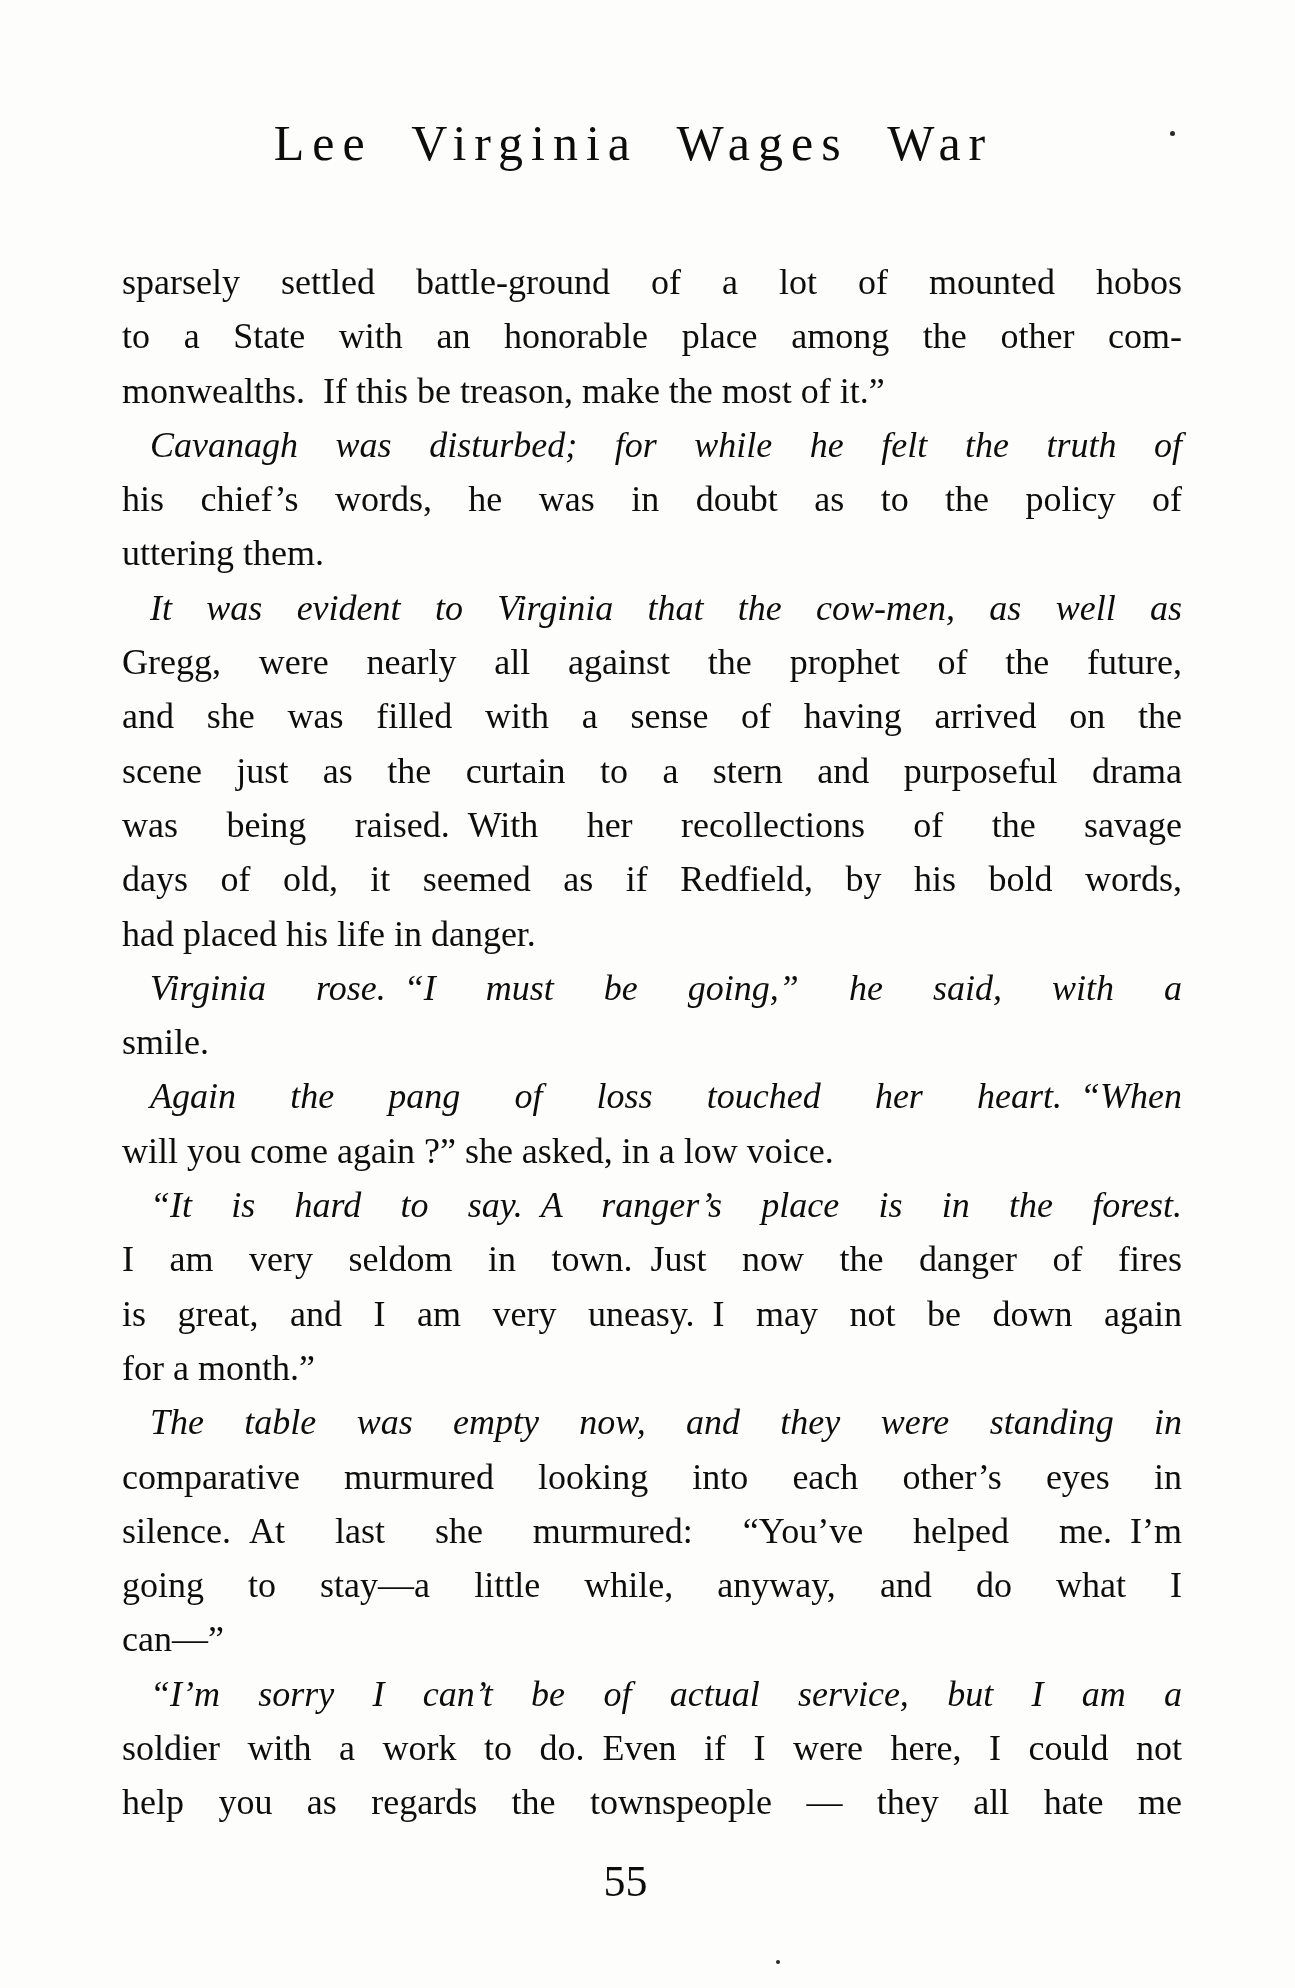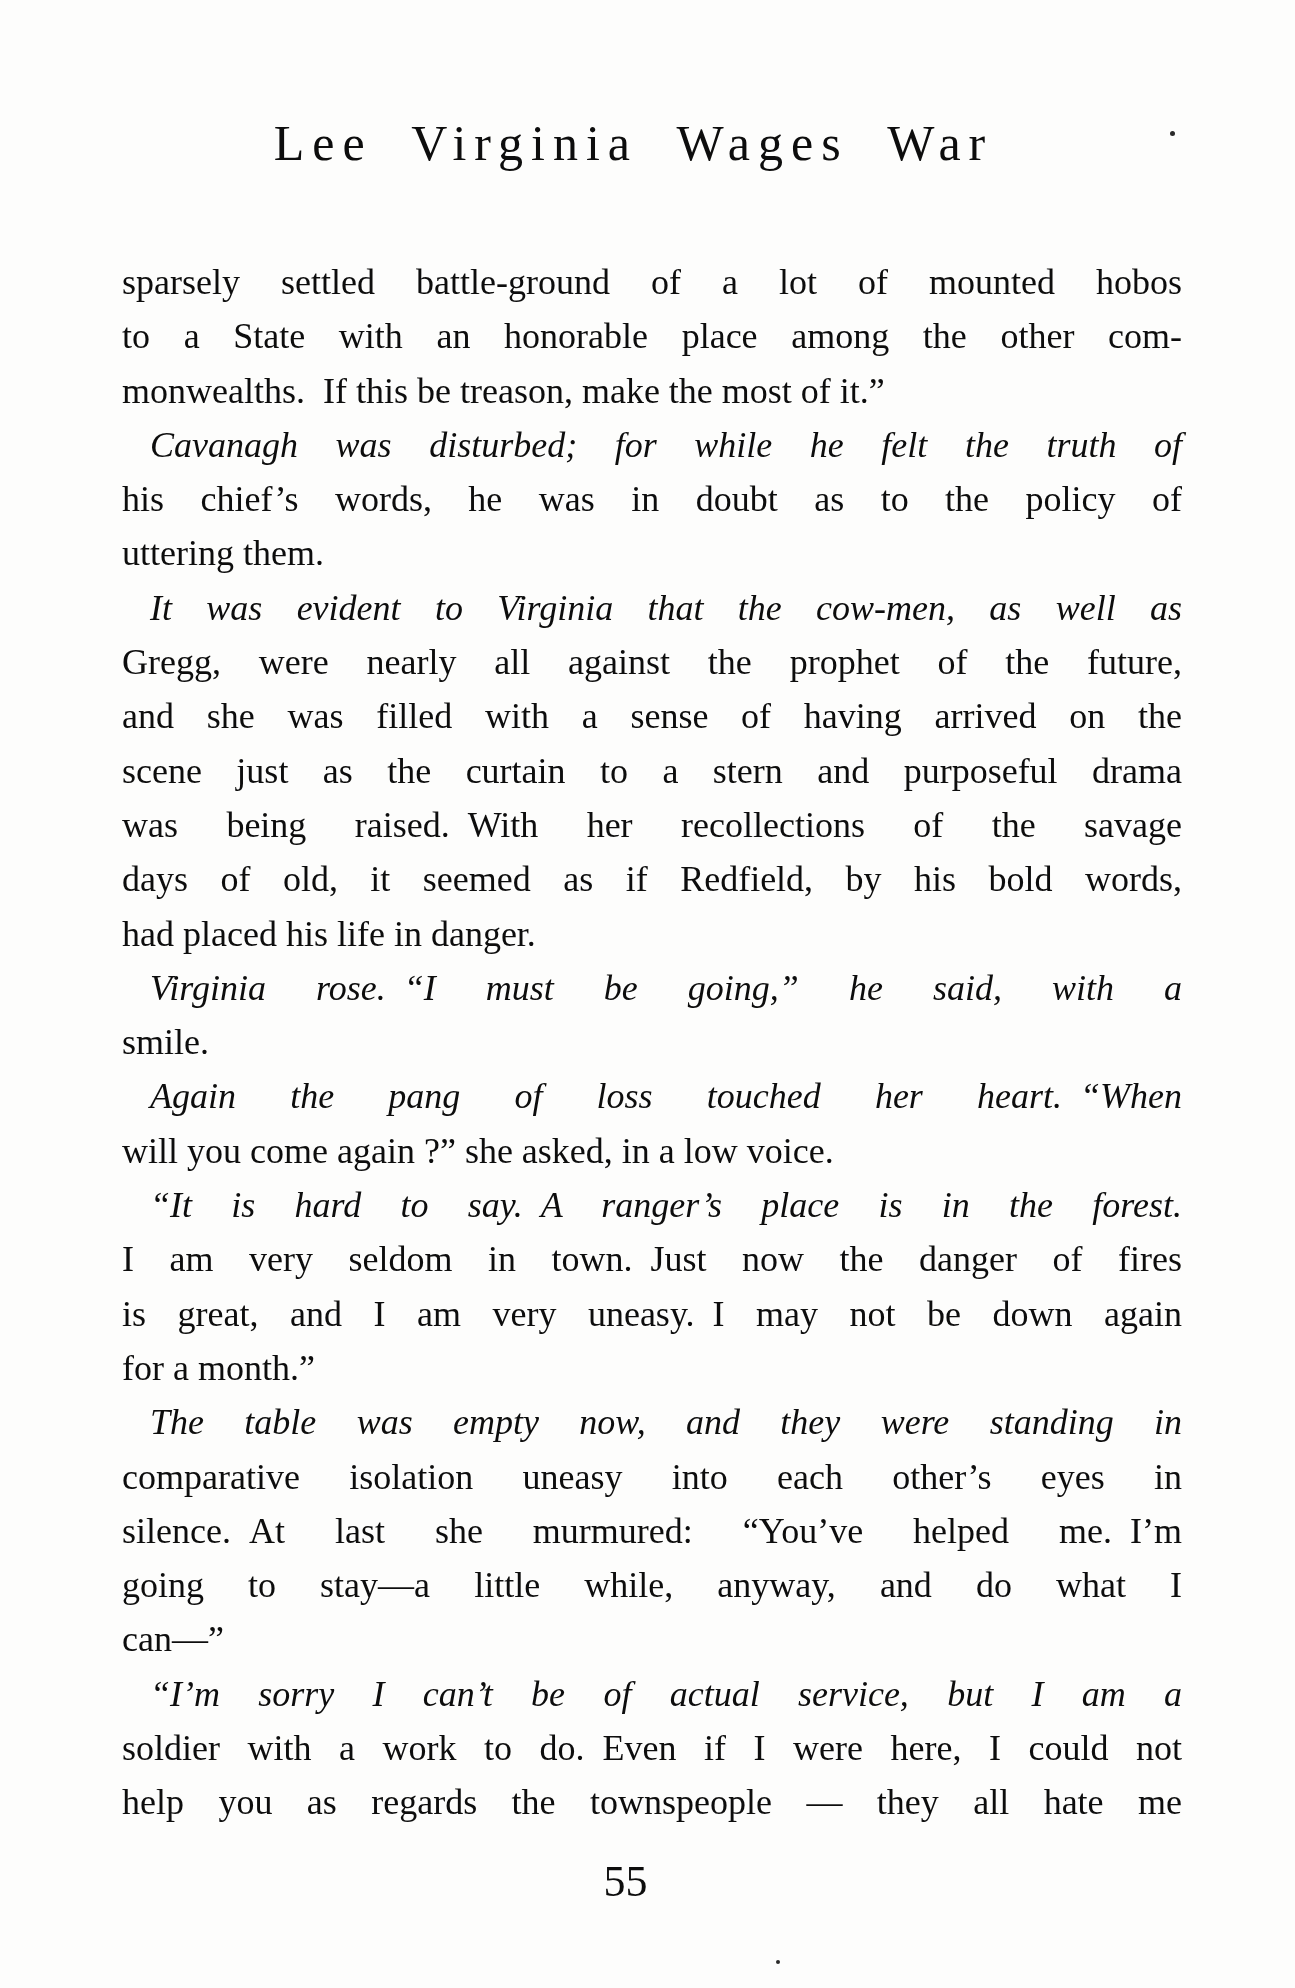--- a/index.html
+++ b/index.html
@@ -90,21 +90,21 @@
       <div class="line endline">had placed his life in danger.</div>
       <div class="line indent">Virginia rose. “I must be going,” he said, with a</div>
       <div class="line endline">smile.</div>
       <div class="line indent">Again the pang of loss touched her heart. “When</div>
       <div class="line endline">will you come again ?” she asked, in a low voice.</div>
       <div class="line indent">“It is hard to say. A ranger’s place is in the forest.</div>
       <div class="line">I am very seldom in town. Just now the danger of fires</div>
       <div class="line">is great, and I am very uneasy. I may not be down again</div>
       <div class="line endline">for a month.”</div>
       <div class="line indent">The table was empty now, and they were standing in</div>
-      <div class="line">comparative isolation uneasy into each other’s eyes in</div>
+      <div class="line">comparative murmured looking into each other’s eyes in</div>
       <div class="line">silence. At last she murmured: “You’ve helped me. I’m</div>
       <div class="line">going to stay—a little while, anyway, and do what I</div>
       <div class="line endline">can—”</div>
       <div class="line indent">“I’m sorry I can’t be of actual service, but I am a</div>
       <div class="line">soldier with a work to do. Even if I were here, I could not</div>
       <div class="line">help you as regards the townspeople — they all hate me</div>
     </div>
 
   <div class="folio">55</div>
 

